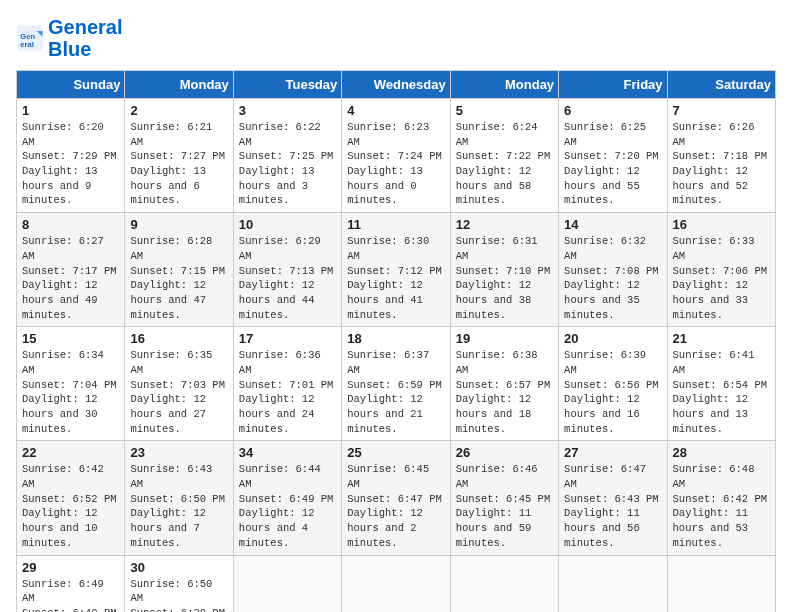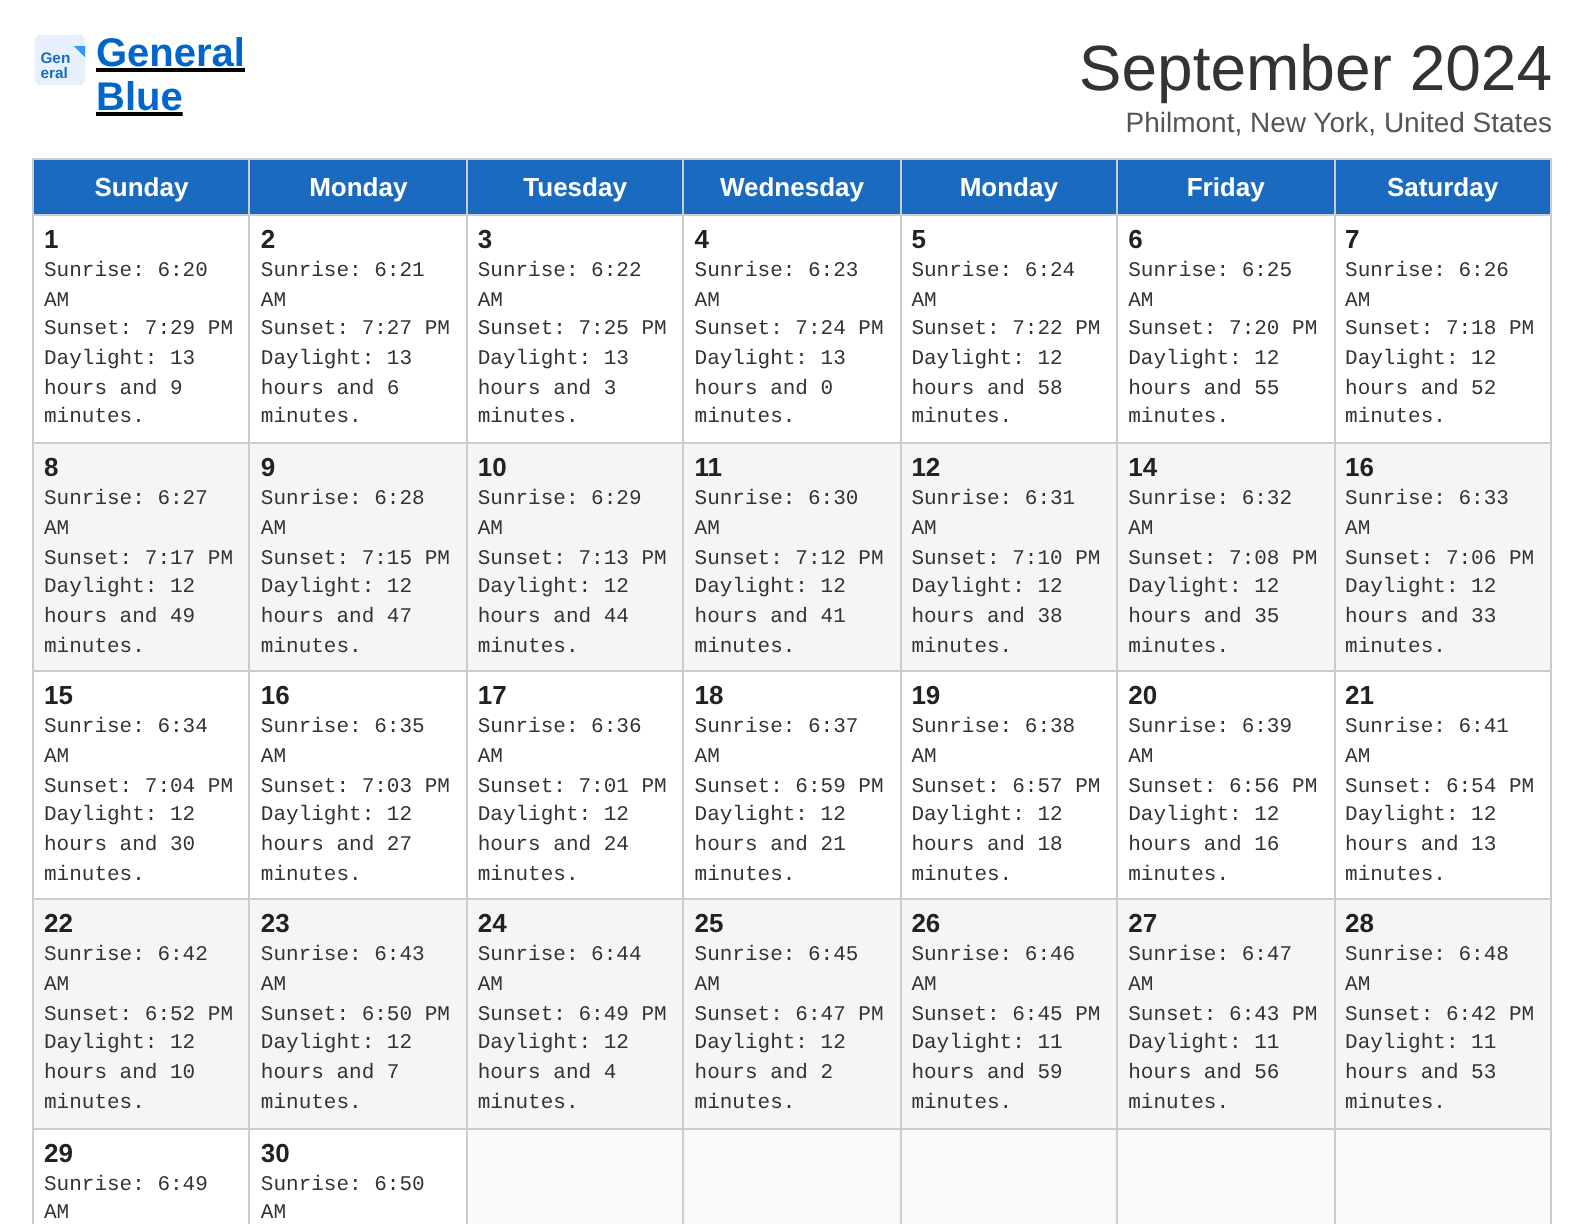--- a/index.html
+++ b/index.html
@@ -11,23 +11,22 @@
       padding: 16px;
     }
     .header {
       display: flex;
       justify-content: space-between;
       align-items: flex-start;
       margin-bottom: 10px;
     }
     .logo {
       display: flex;
-      align-items: flex-start;
+      align-items: center;
       gap: 4px;
-      text-decoration: underline;
     }
     .logo-text {
       font-size: 20px;
       font-weight: bold;
       color: #333;
       line-height: 1.1;
     }
     .logo-text span {
       color: #0066cc;
     }
@@ -49,21 +48,21 @@
     }
     .calendar {
       width: 100%;
       border-collapse: collapse;
       font-size: 11px;
     }
     .calendar th {
       background: #1a6bbf;
       color: #fff;
       padding: 6px 4px;
-      text-align: center;
+      text-align: right;
       font-weight: bold;
       font-size: 13px;
       border: 1px solid #ccc;
     }
     .calendar td {
       vertical-align: top;
       border: 1px solid #ccc;
       padding: 4px 5px;
       width: 107px;
       min-height: 80px;
@@ -101,24 +100,20 @@
       <polygon points="30,10 38,18 34,10" fill="#1a6bbf"></polygon>
       <polygon points="30,10 38,18 38,10" fill="#3399ff"></polygon>
     </svg>
     <div>
       <div class="logo-text">
         <span>General</span><br>
         <span>Blue</span>
       </div>
     </div>
   </div>
-  <div class="title-block">
-    <div class="month-title">September 2024</div>
-    <div class="subtitle">Philmont, New York, United States</div>
-  </div>
 </div>
 
 <table class="calendar">
   <thead>
     <tr>
     <th>Sunday</th>
         <th>Monday</th>
         <th>Tuesday</th>
         <th>Wednesday</th>
         <th>Monday</th>
@@ -220,21 +215,21 @@
       <tr>
         <td>
           <span class="day-num">22</span>
           <div class="day-info">Sunrise: 6:42 AM<br>Sunset: 6:52 PM<br>Daylight: 12 hours and 10 minutes.</div>
         </td>
         <td>
           <span class="day-num">23</span>
           <div class="day-info">Sunrise: 6:43 AM<br>Sunset: 6:50 PM<br>Daylight: 12 hours and 7 minutes.</div>
         </td>
         <td>
-          <span class="day-num">24</span>
+          <span class="day-num">34</span>
           <div class="day-info">Sunrise: 6:44 AM<br>Sunset: 6:49 PM<br>Daylight: 12 hours and 4 minutes.</div>
         </td>
         <td>
           <span class="day-num">25</span>
           <div class="day-info">Sunrise: 6:45 AM<br>Sunset: 6:47 PM<br>Daylight: 12 hours and 2 minutes.</div>
         </td>
         <td>
           <span class="day-num">26</span>
           <div class="day-info">Sunrise: 6:46 AM<br>Sunset: 6:45 PM<br>Daylight: 11 hours and 59 minutes.</div>
         </td>

